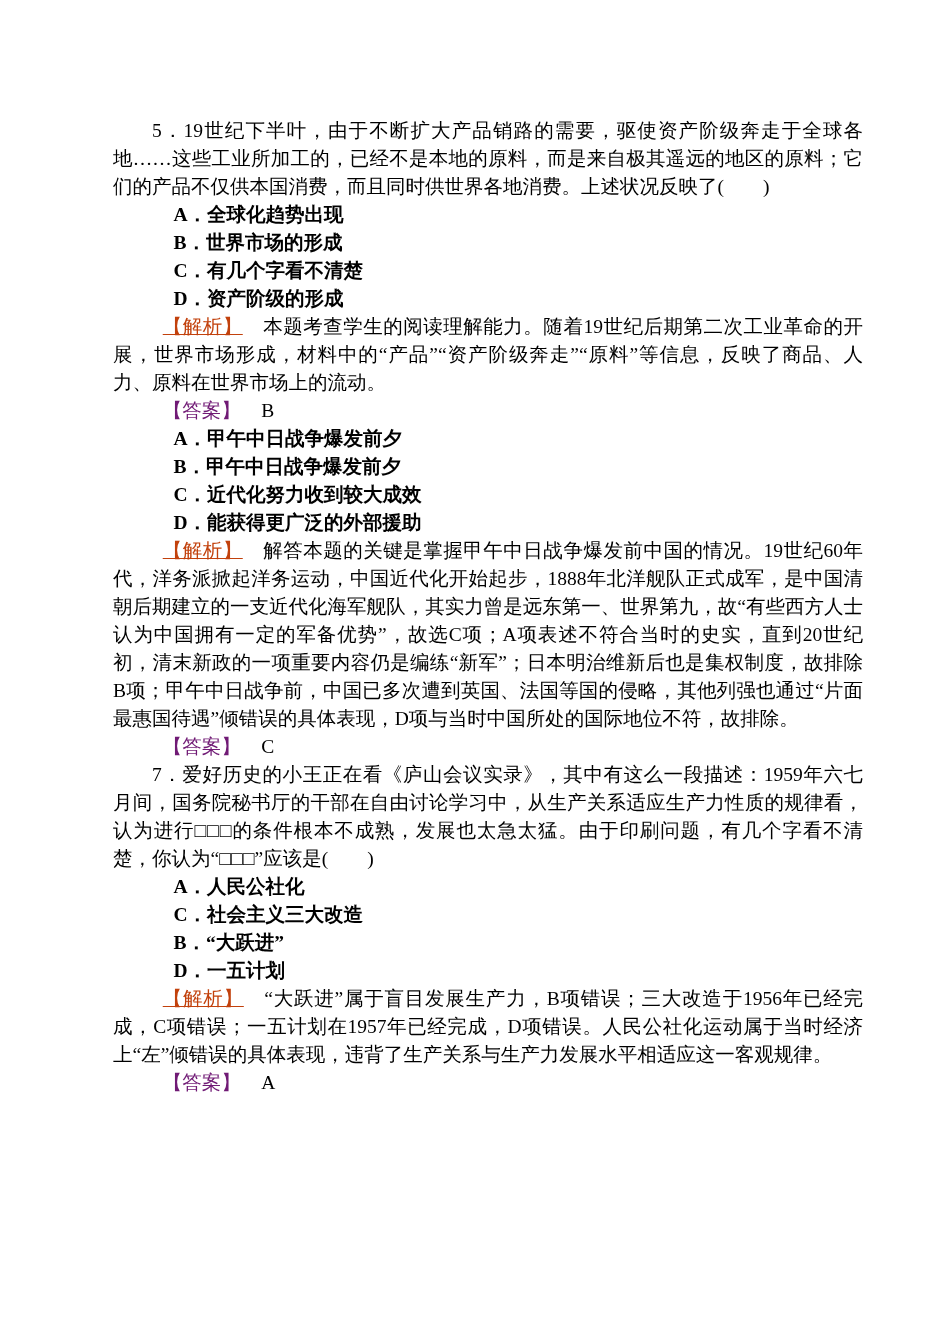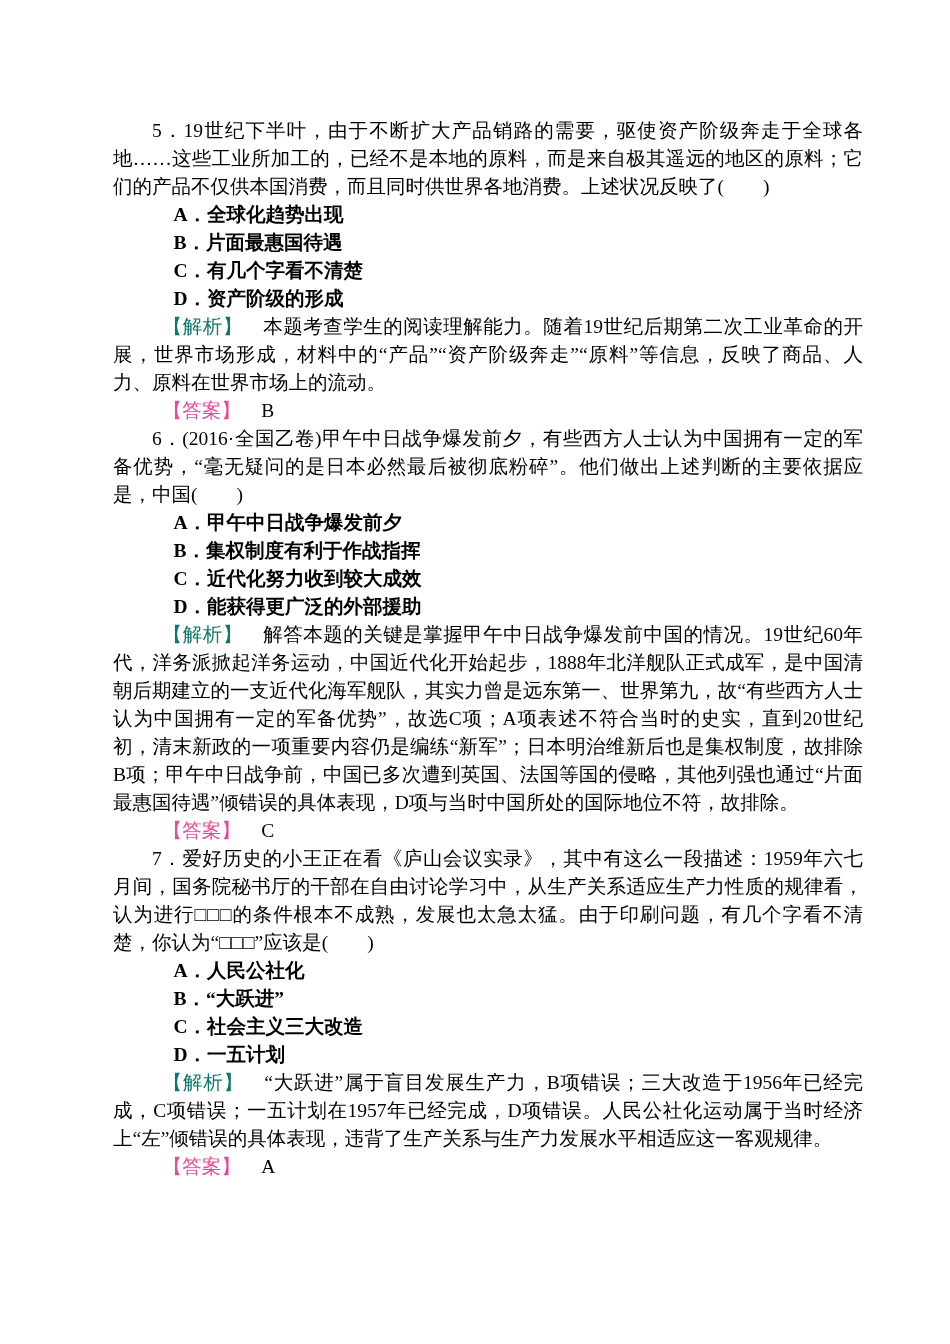--- a/index.html
+++ b/index.html
@@ -21,55 +21,54 @@
   }
   .content p {
     margin: 0;
     font-size: 19.5px;
     line-height: 28px;
     text-align: justify;
   }
   p.stem { text-indent: 2em; }
   p.option { padding-left: 3.1em; text-align: left; font-weight: bold; }
   p.analysis, p.answer { text-indent: 2.55em; }
-  .label-blue { color: #0f766e; margin-right: 1.05em; }
-  .label-red  { color: #ec4899; margin-right: 1.05em; }
+  .label-blue { color: #c2410c; margin-right: 1.05em; text-decoration: underline; }
+  .label-red  { color: #701a75; margin-right: 1.05em; }
   .answer-letter { color: #000000; }
 </style>
 </head>
 <body>
 
 <div class="page">
   <div class="content">
 
     <div>
       <p class="stem"><span>5．</span><span>19世纪下半叶，由于不断扩大产品销路的需要，驱使资产阶级奔走于全球各地……这些工业所加工的，已经不是本地的原料，而是来自极其遥远的地区的原料；它们的产品不仅供本国消费，而且同时供世界各地消费。上述状况反映了(　　)</span></p>
       <p class="option">A．全球化趋势出现</p>
-      <p class="option">B．片面最惠国待遇</p>
+      <p class="option">B．世界市场的形成</p>
       <p class="option">C．有几个字看不清楚</p>
       <p class="option">D．资产阶级的形成</p>
       <p class="analysis"><span class="label-blue">【解析】</span><span>本题考查学生的阅读理解能力。随着19世纪后期第二次工业革命的开展，世界市场形成，材料中的“产品”“资产阶级奔走”“原料”等信息，反映了商品、人力、原料在世界市场上的流动。</span></p>
       <p class="answer"><span class="label-red">【答案】</span><span class="answer-letter">B</span></p>
     </div>
 
     <div>
-      <p class="stem"><span>6．</span><span>(2016·全国乙卷)甲午中日战争爆发前夕，有些西方人士认为中国拥有一定的军备优势，“毫无疑问的是日本必然最后被彻底粉碎”。他们做出上述判断的主要依据应是，中国(　　)</span></p>
       <p class="option">A．甲午中日战争爆发前夕</p>
-      <p class="option">B．集权制度有利于作战指挥</p>
+      <p class="option">B．甲午中日战争爆发前夕</p>
       <p class="option">C．近代化努力收到较大成效</p>
       <p class="option">D．能获得更广泛的外部援助</p>
       <p class="analysis"><span class="label-blue">【解析】</span><span>解答本题的关键是掌握甲午中日战争爆发前中国的情况。19世纪60年代，洋务派掀起洋务运动，中国近代化开始起步，1888年北洋舰队正式成军，是中国清朝后期建立的一支近代化海军舰队，其实力曾是远东第一、世界第九，故“有些西方人士认为中国拥有一定的军备优势”，故选C项；A项表述不符合当时的史实，直到20世纪初，清末新政的一项重要内容仍是编练“新军”；日本明治维新后也是集权制度，故排除B项；甲午中日战争前，中国已多次遭到英国、法国等国的侵略，其他列强也通过“片面最惠国待遇”倾错误的具体表现，D项与当时中国所处的国际地位不符，故排除。</span></p>
       <p class="answer"><span class="label-red">【答案】</span><span class="answer-letter">C</span></p>
     </div>
 
     <div>
       <p class="stem"><span>7．</span><span>爱好历史的小王正在看《庐山会议实录》，其中有这么一段描述：1959年六七月间，国务院秘书厅的干部在自由讨论学习中，从生产关系适应生产力性质的规律看，认为进行□□□的条件根本不成熟，发展也太急太猛。由于印刷问题，有几个字看不清楚，你认为“□□□”应该是(　　)</span></p>
       <p class="option">A．人民公社化</p>
+      <p class="option">C．社会主义三大改造</p>
       <p class="option">B．“大跃进”</p>
-      <p class="option">C．社会主义三大改造</p>
       <p class="option">D．一五计划</p>
       <p class="analysis"><span class="label-blue">【解析】</span><span>“大跃进”属于盲目发展生产力，B项错误；三大改造于1956年已经完成，C项错误；一五计划在1957年已经完成，D项错误。人民公社化运动属于当时经济上“左”倾错误的具体表现，违背了生产关系与生产力发展水平相适应这一客观规律。</span></p>
       <p class="answer"><span class="label-red">【答案】</span><span class="answer-letter">A</span></p>
     </div>
 
 
   </div>
 </div>
 
 </body></html>

